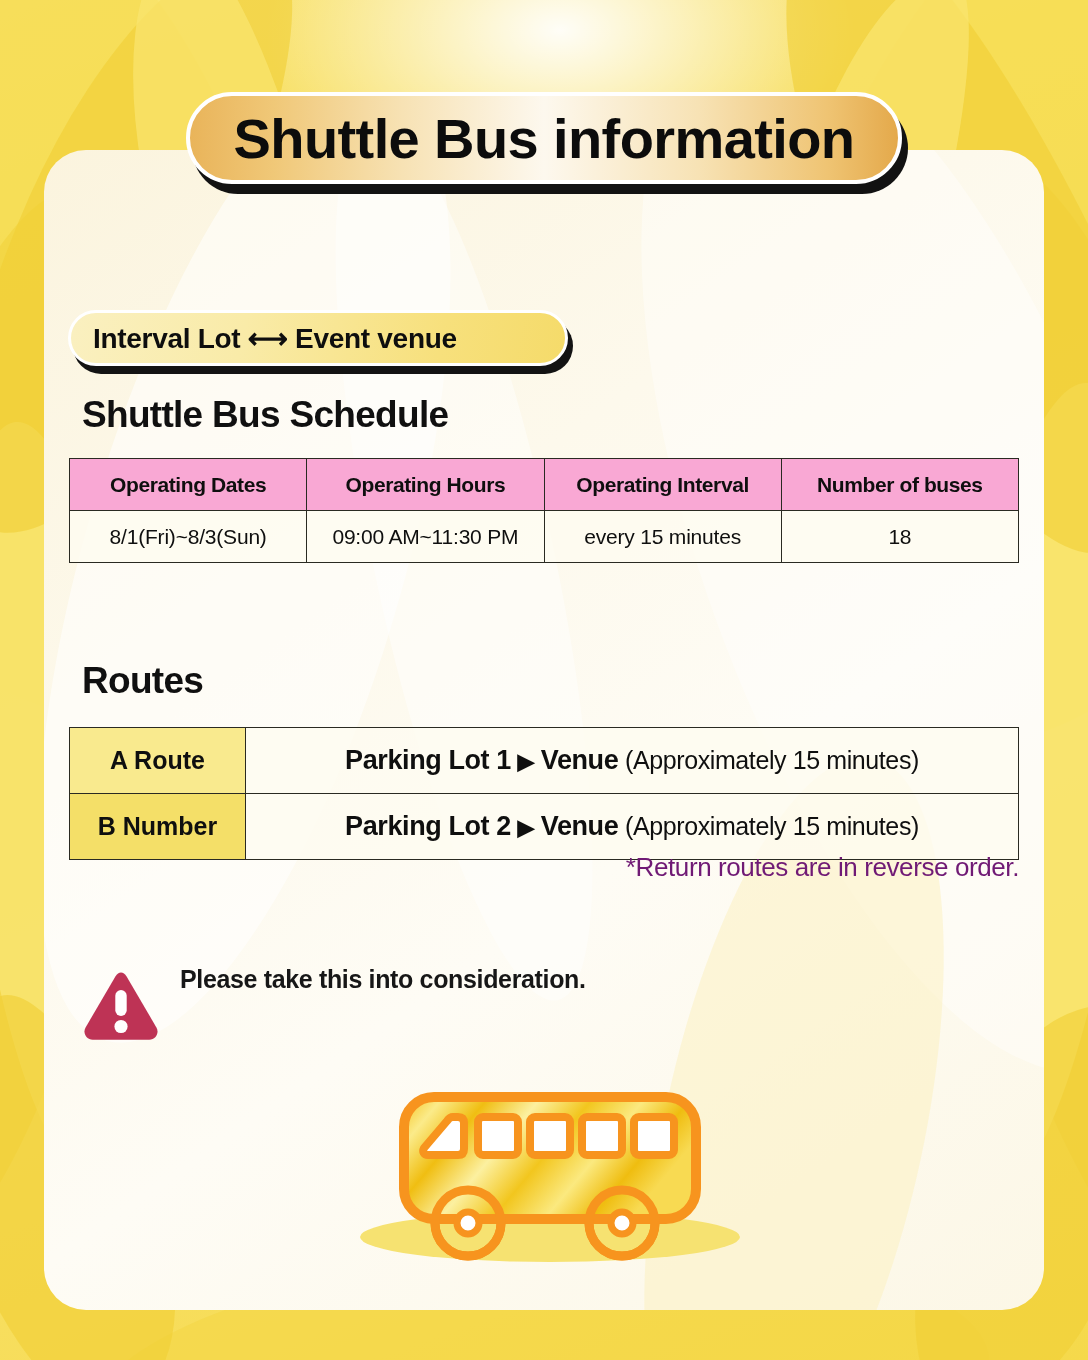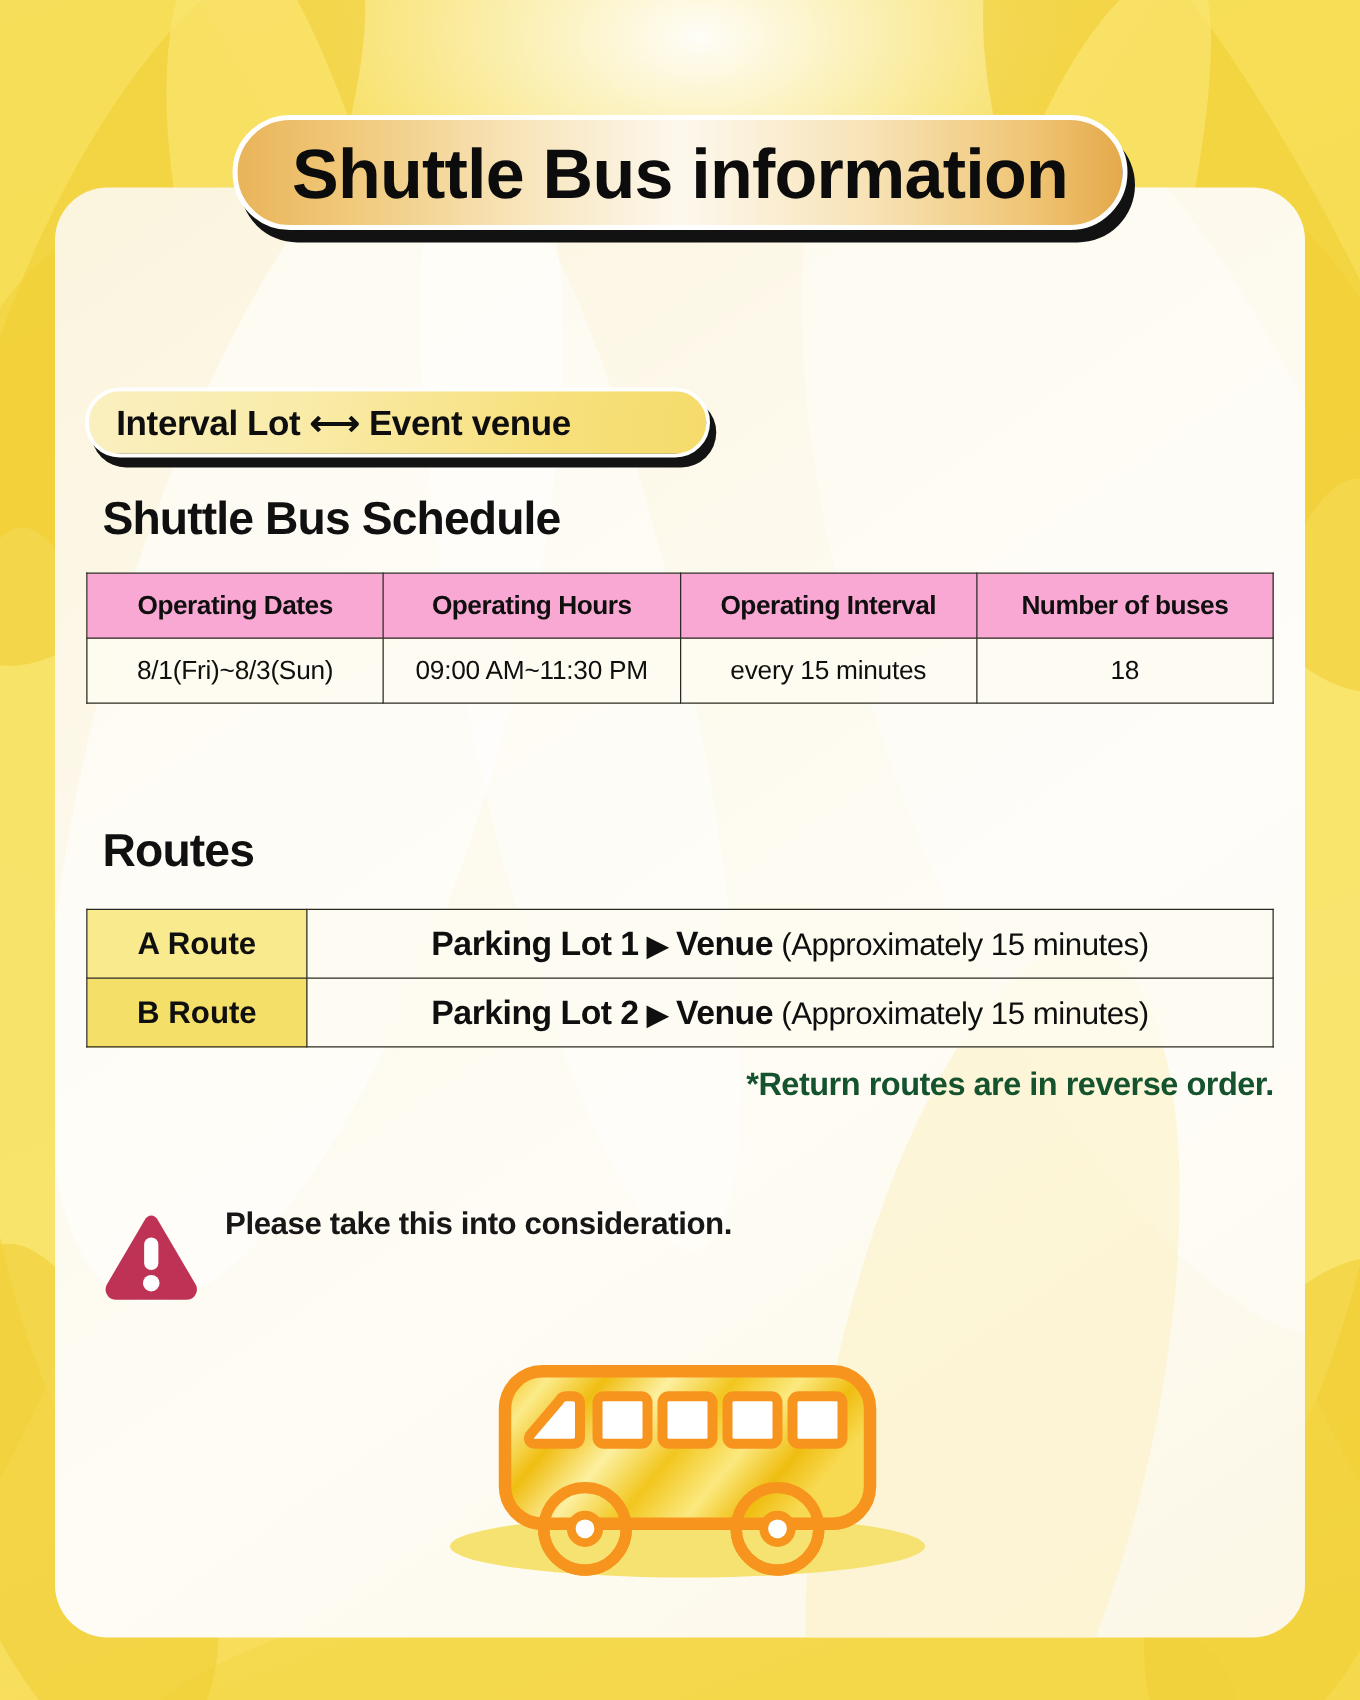--- a/index.html
+++ b/index.html
@@ -167,21 +167,21 @@
   
   .routes-table {
     position: absolute;
     left: 69px; top: 727px;
     width: 950px;
     border-collapse: collapse;
     table-layout: fixed;
   }
   .routes-table td {
     border: 1.5px solid #2A2A22;
-    height: 55px;
+    height: 66px;
     font-size: 24px;
     color: #0F0F0F;
     margin-left: 46px;
   }
   .routes-table td.rt-label {
     width: 176px;
     text-align: center;
     font-weight: bold;
     font-size: 25px;
   }
@@ -195,22 +195,22 @@
   .rt-strong { font-weight: bold; font-size: 27px; letter-spacing: -0.4px; }
   .rt-tri { font-size: 22px; }
   .rt-note { font-weight: normal; font-size: 25px; letter-spacing: -0.4px; }
 
   .return-note {
     position: absolute;
     left: 69px; top: 852px;
     width: 950px;
     text-align: right;
     font-size: 26px;
-    font-weight: bold;
-    color: #14532d;
+    font-weight: normal;
+    color: #701a75;
     letter-spacing: -0.4px;
   }
 
   
   .warning {
     position: absolute;
     left: 82px; top: 962px;
     width: 950px;
     display: flex;
     align-items: flex-start;
@@ -301,21 +301,21 @@
       <tr>
         <td class="rt-label">A Route</td>
         <td class="rt-desc">
           <span class="rt-strong">Parking Lot 1</span>
           <span class="rt-strong rt-tri">▶</span>
           <span class="rt-strong">Venue</span>
           <span class="rt-note">(Approximately 15 minutes)</span>
         </td>
       </tr>
       <tr>
-        <td class="rt-label">B Route</td>
+        <td class="rt-label">B Number</td>
         <td class="rt-desc">
           <span class="rt-strong">Parking Lot 2</span>
           <span class="rt-strong rt-tri">▶</span>
           <span class="rt-strong">Venue</span>
           <span class="rt-note">(Approximately 15 minutes)</span>
         </td>
       </tr>
     </tbody>
   </table>
 

